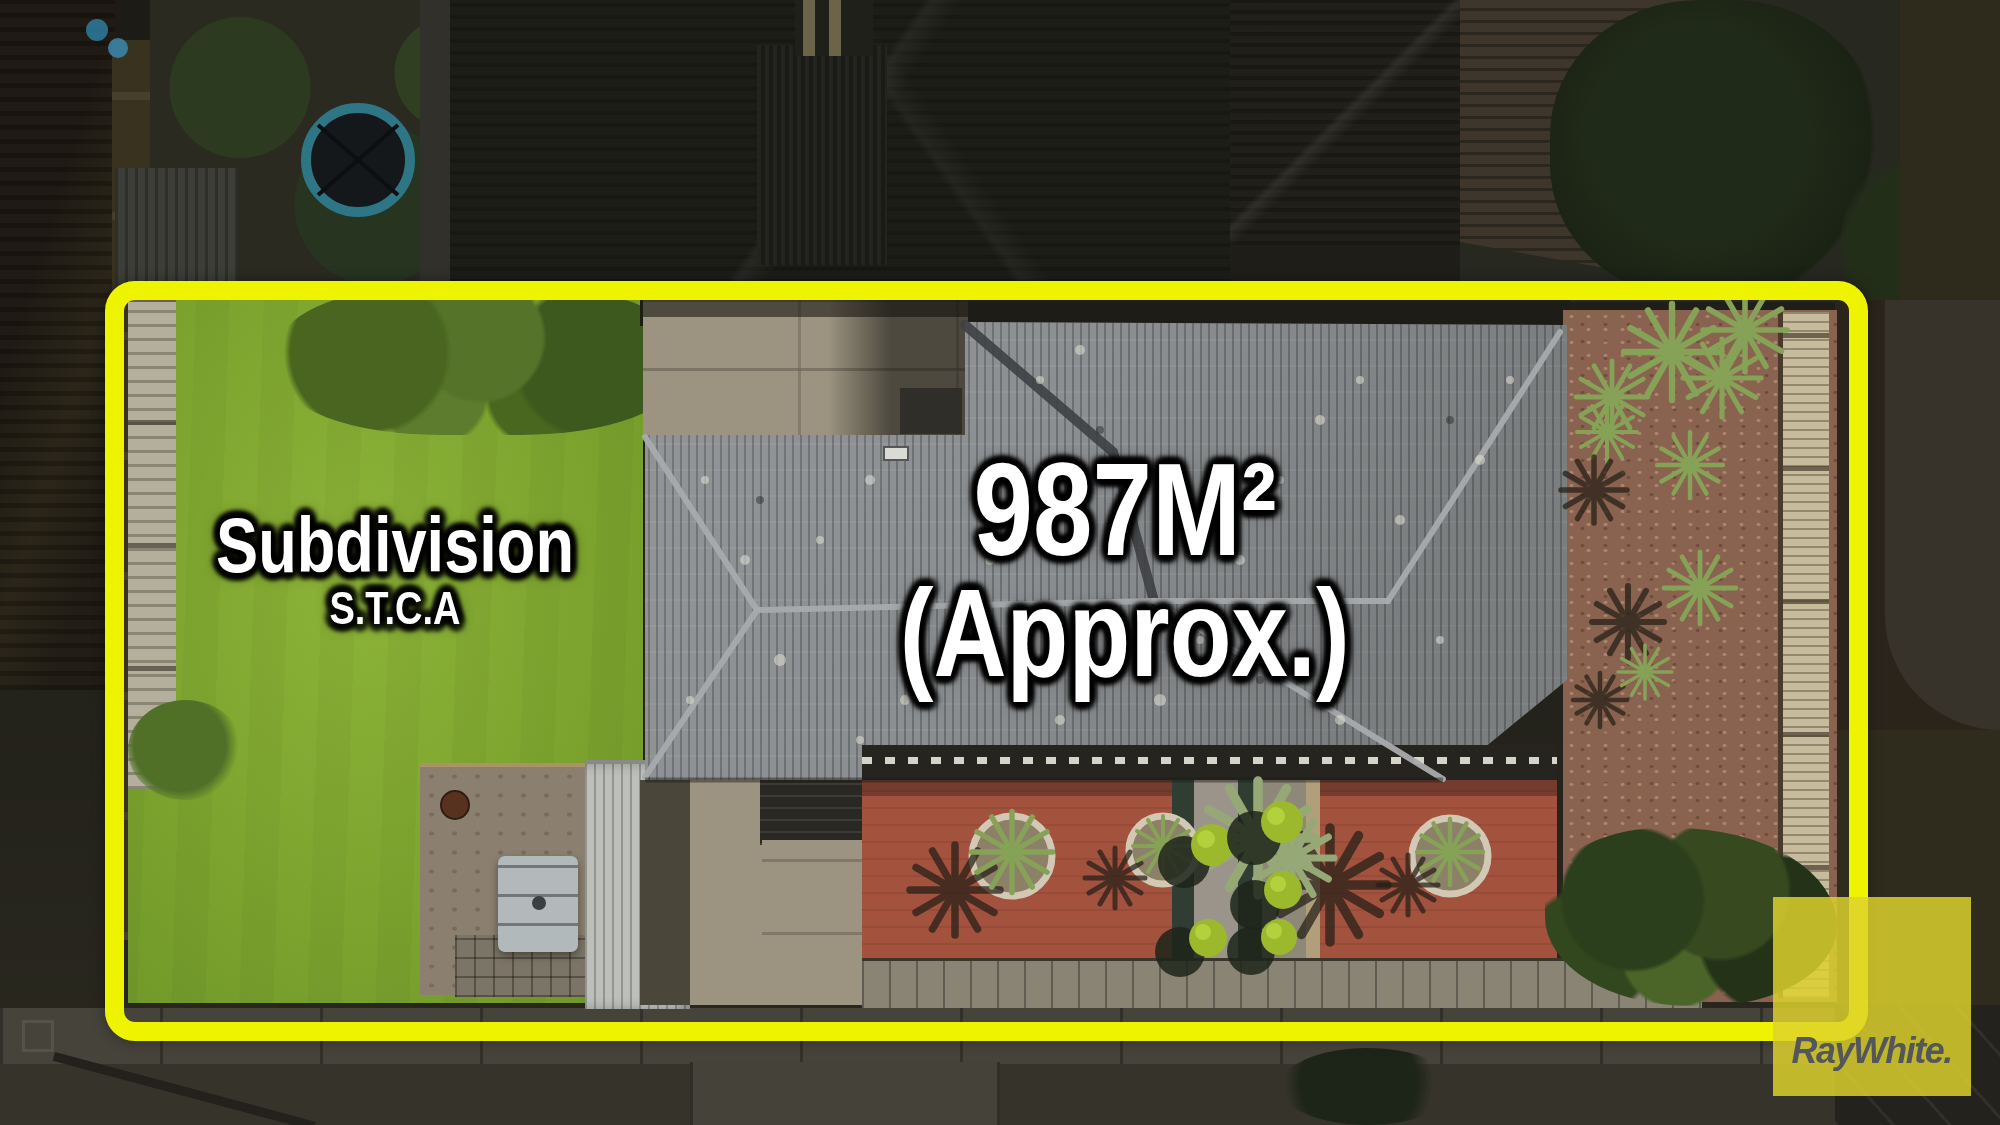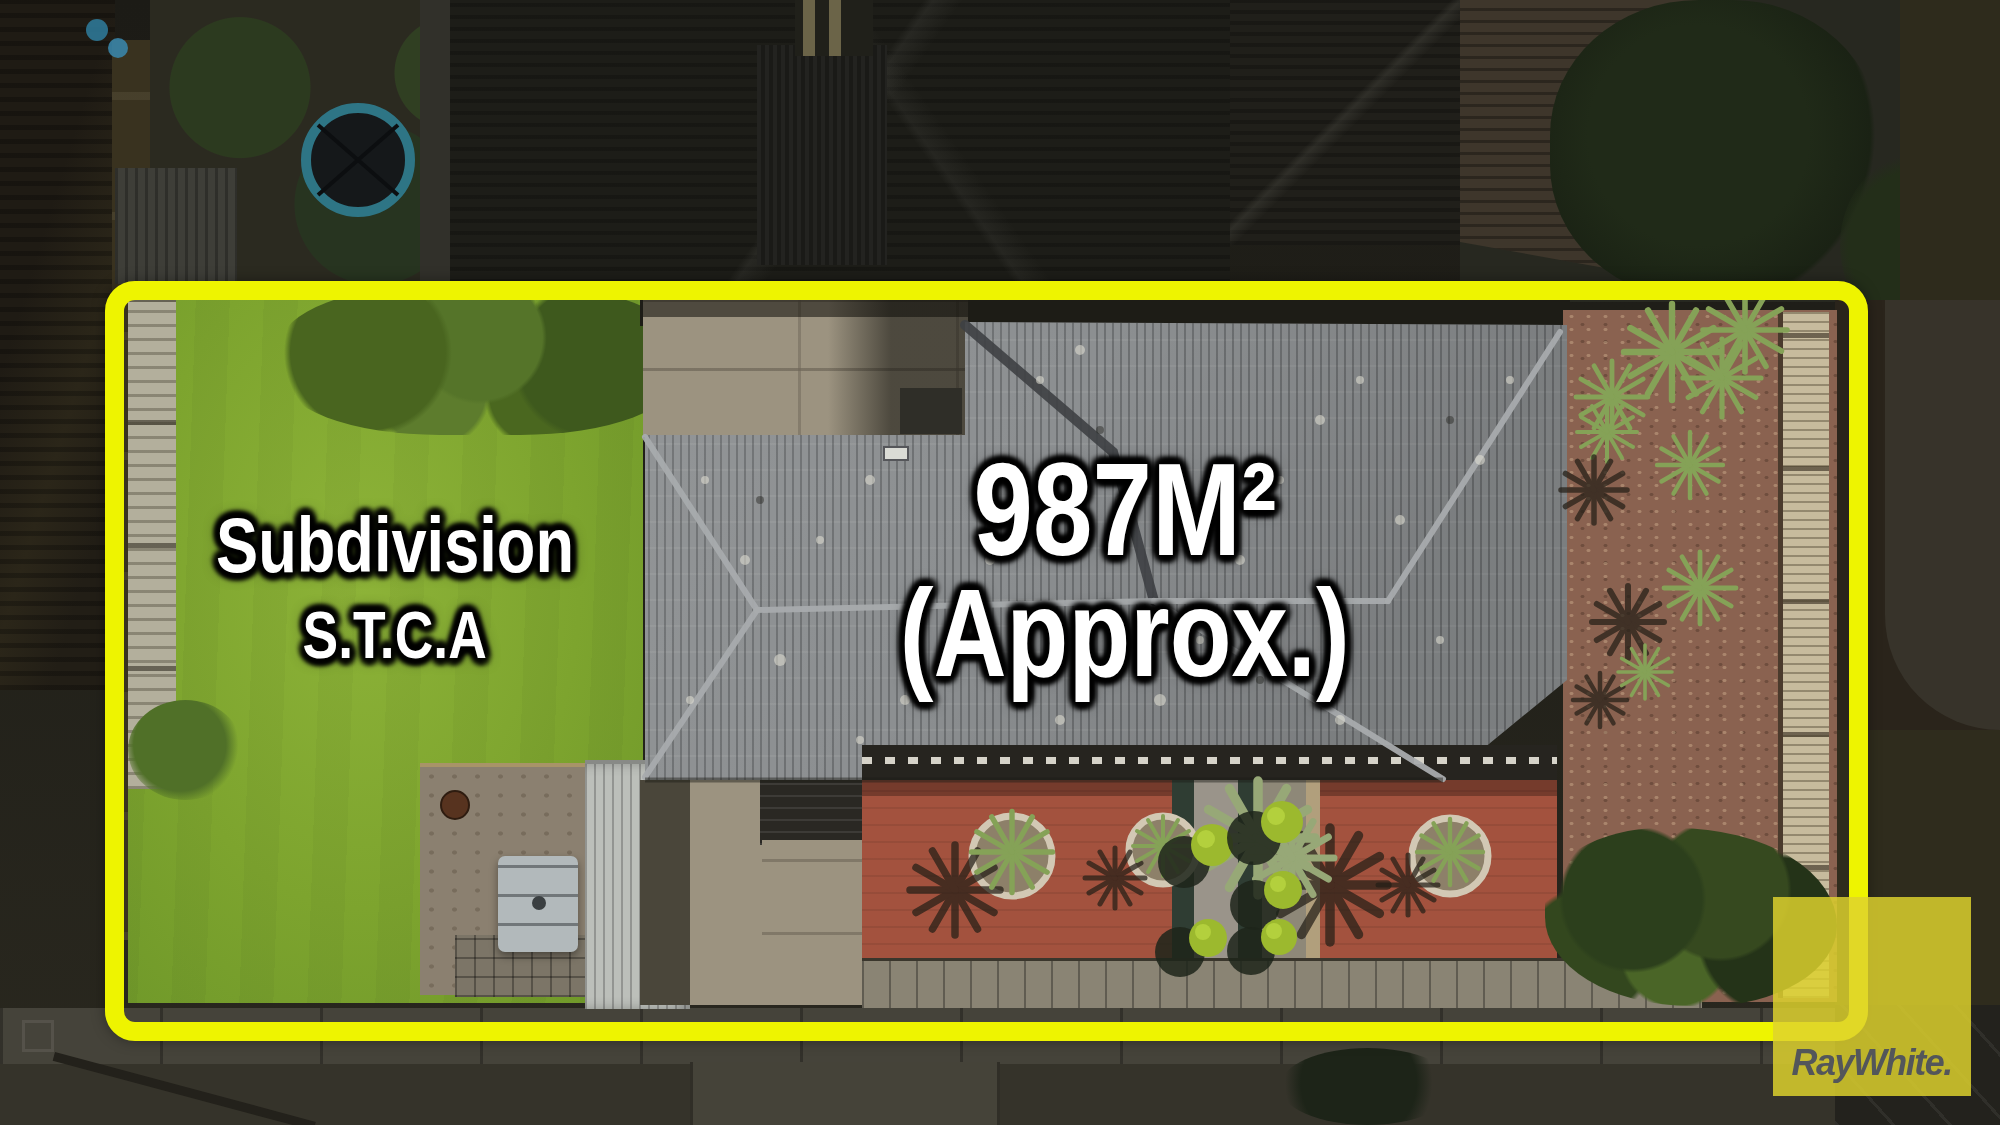--- a/index.html
+++ b/index.html
@@ -154,29 +154,29 @@
     box-shadow:0 0 14px rgba(0,0,0,.35);}
 
   
   .ph-label{position:absolute;color:#fff;font-weight:bold;text-align:center;line-height:1;
     text-shadow:
       0 0 10px #000,0 0 16px rgba(0,0,0,.85),
       -5px -5px 6px #000,5px -5px 6px #000,-5px 5px 6px #000,5px 5px 6px #000,
       -7px 0 6px #000,7px 0 6px #000,0 -7px 6px #000,0 7px 6px #000;}
   .lab-sub{left:160px;top:506px;width:470px;}
   .lab-sub .l1{font-size:78px;}
-  .lab-sub .l2{font-size:66px;margin-top:18px;text-decoration:underline;}
+  .lab-sub .l2{font-size:47px;text-decoration:underline;}
   .lab-area{left:805px;top:444px;width:640px;}
   .lab-area .l1{font-size:132px;}
   .lab-area .l2{font-size:125px;margin-top:-6px;}
   .squeeze{display:inline-block;transform:scaleX(.81);transform-origin:center;white-space:nowrap;}
 
   
   .rw-logo{left:1773px;top:897px;width:198px;height:199px;background:rgba(222,210,45,.84);
-    display:flex;align-items:flex-end;justify-content:center;padding-bottom:12px;box-sizing:border-box;}
+    display:flex;align-items:flex-end;justify-content:center;padding-bottom:24px;box-sizing:border-box;}
   .rw-text{color:#53565a;font-weight:bold;font-style:italic;font-size:37px;letter-spacing:-1.5px;
     transform:scaleX(.97);white-space:nowrap;}
 
   
   .veg-svg{position:absolute;left:0;top:0;width:2000px;height:1125px;pointer-events:none;}
   .ridge{stroke:#a8abad;stroke-width:6;stroke-linecap:round;fill:none;opacity:.95;}
   .valley{stroke:#3e4044;stroke-width:10;stroke-linecap:round;fill:none;opacity:.9;}
   .eaveline{stroke:rgba(28,28,22,.45);stroke-width:5;fill:none;}
   .speck{fill:rgba(228,225,214,.55);}
   .speckd{fill:rgba(35,35,32,.45);}

